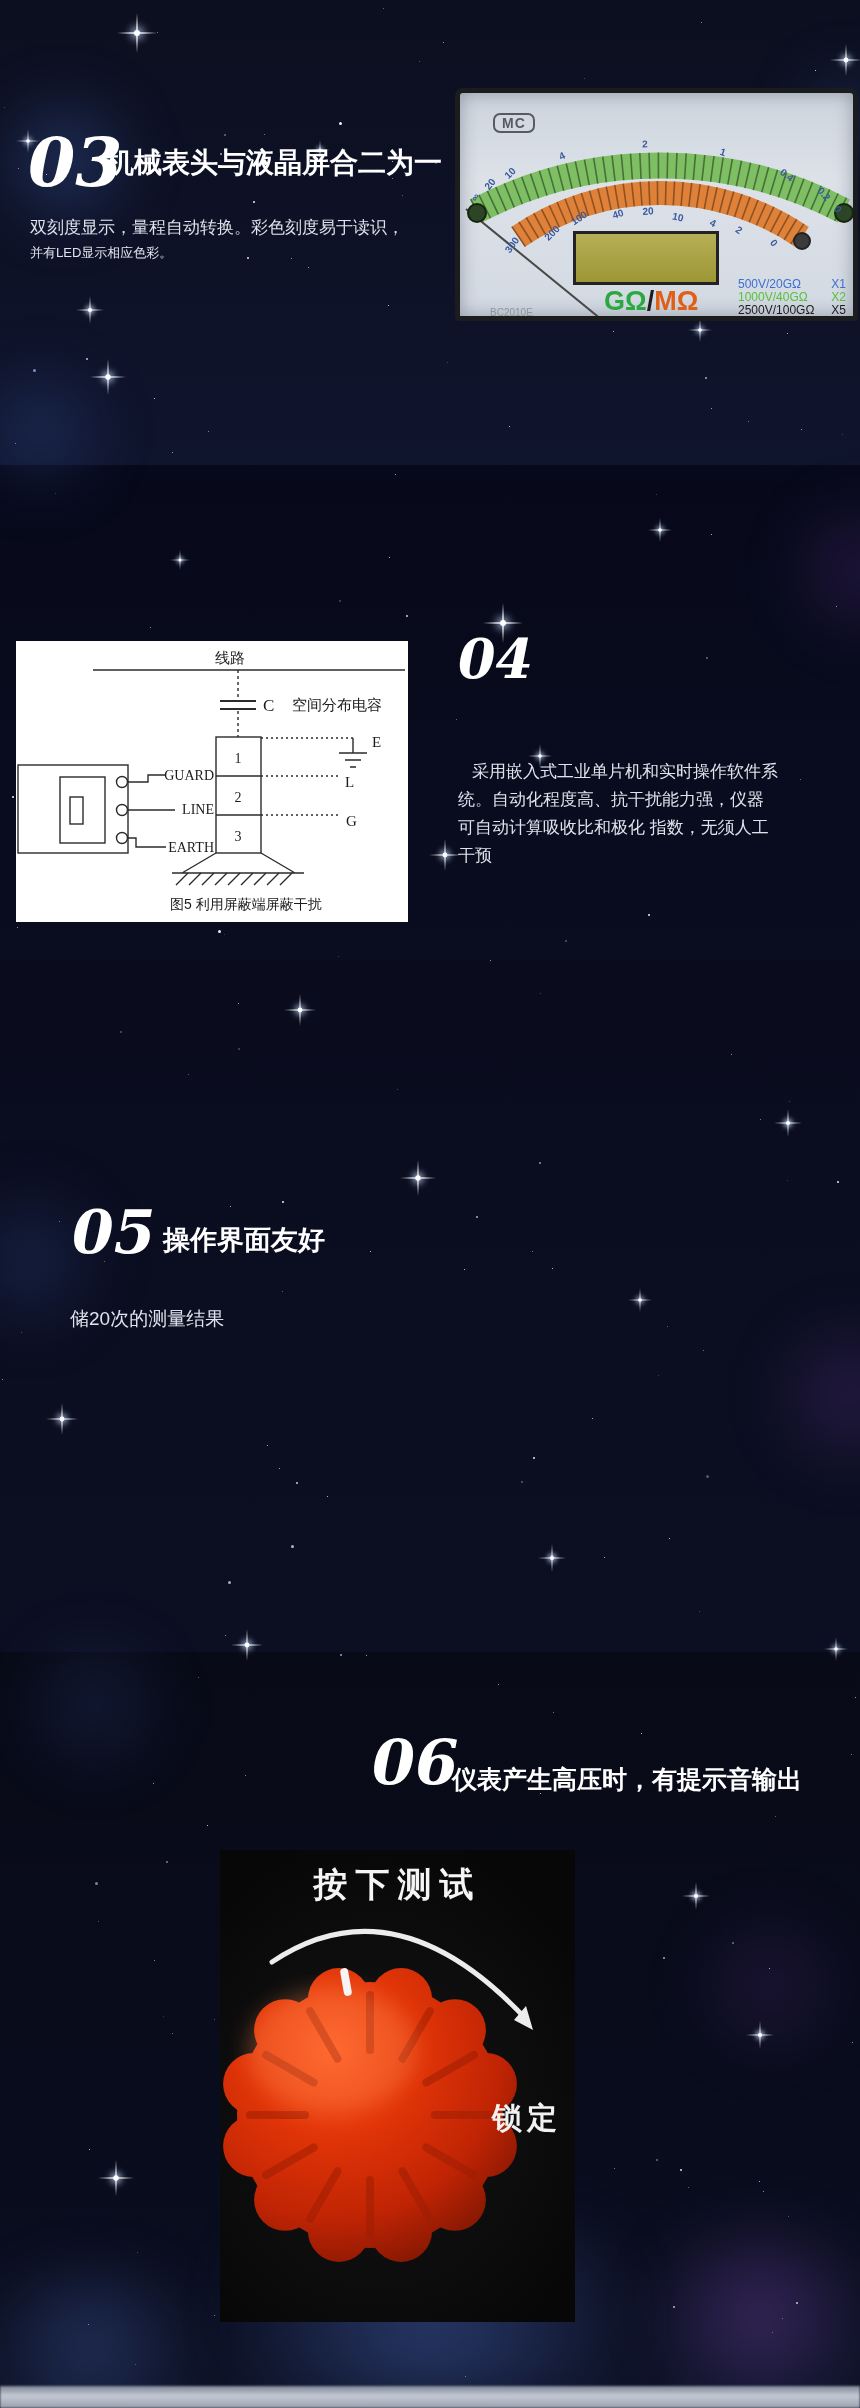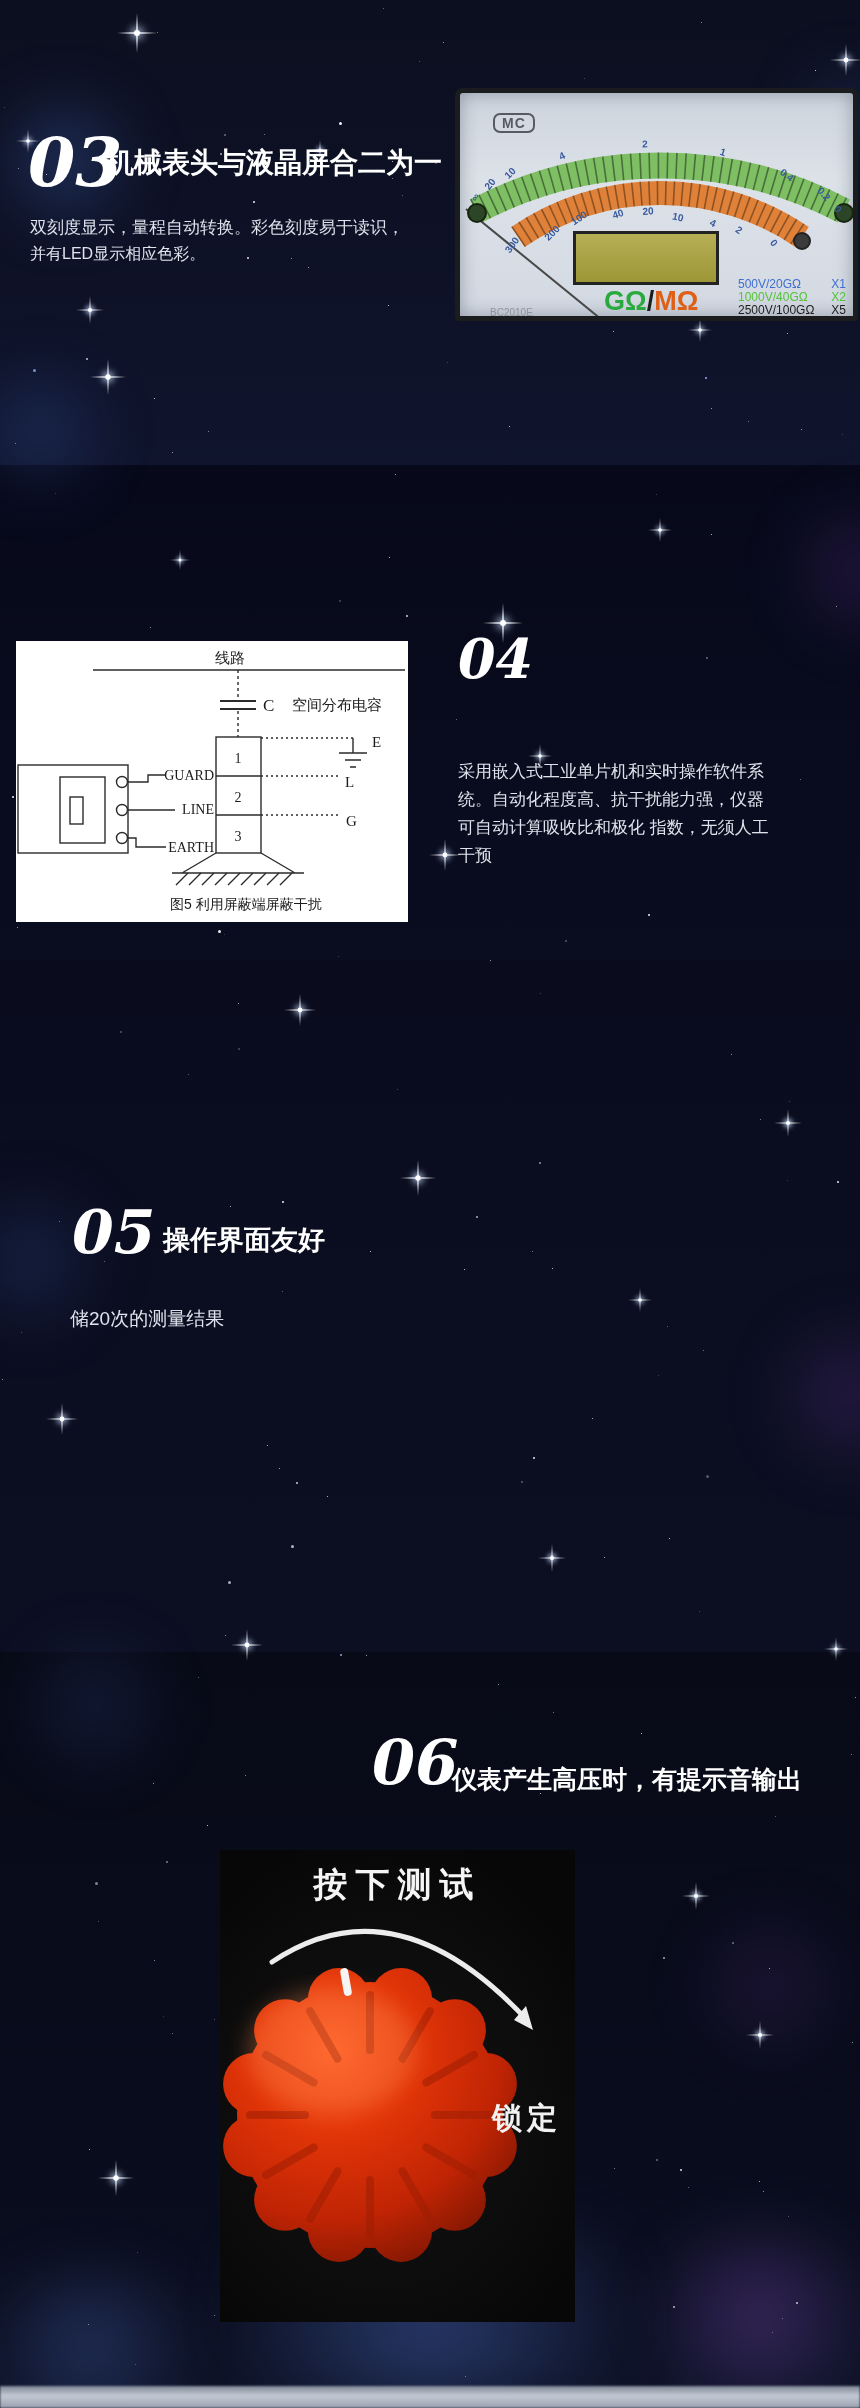--- a/index.html
+++ b/index.html
@@ -392,21 +392,21 @@
       <div class="flare" style="left: 640px; top: 1300px; transform: scale(0.6);">
         <span class="h"></span>
         <span class="v"></span>
         <span class="c"></span>
       </div>
     </div>
 
   <div class="content secnum" style="left:28px;top:128px;font-size:68px;">03</div>
   <div class="content bodytext" style="left:30px;top:216px;font-size:17px;">双刻度显示，量程自动转换。彩色刻度易于读识，</div>
   <div class="content sectitle" style="left:106px;top:144px;font-size:28px;">机械表头与液晶屏合二为一</div>
-  <div class="content bodytext" style="left:30px;top:244px;font-size:16px;">并有LED显示相应色彩。</div>
+  <div class="content bodytext" style="left:30px;top:244px;font-size:13px;">并有LED显示相应色彩。</div>
 
   <div class="content" id="meter">
     <svg width="395" height="225" viewBox="0 0 395 225">
       <path d="M 16 118 A 395 395 0 0 1 384 118" fill="none" stroke="#7fbf63" stroke-width="26"></path>
       <path d="M 16 118 A 395 395 0 0 1 384 118" fill="none" stroke="rgba(25,45,25,.55)" stroke-width="26" stroke-dasharray="1.6 7.4"></path>
       <path d="M 58 144 A 251 251 0 0 1 342 144" fill="none" stroke="#e0813a" stroke-width="24"></path>
       <path d="M 58 144 A 251 251 0 0 1 342 144" fill="none" stroke="rgba(60,35,10,.5)" stroke-width="24" stroke-dasharray="1.6 6.6"></path>
       <line x1="6" y1="116" x2="158" y2="240" stroke="#474747" stroke-width="2"></line>
       <circle cx="17" cy="120" r="9" fill="#2c4526" stroke="#16240f" stroke-width="2"></circle>
       <circle cx="384" cy="120" r="9" fill="#2c4526" stroke="#16240f" stroke-width="2"></circle>
@@ -499,21 +499,21 @@
         <text x="222" y="200" font-size="14" text-anchor="middle">3</text>
         <text x="356" y="106" font-size="15">E</text>
         <text x="329" y="146" font-size="15">L</text>
         <text x="330" y="185" font-size="15">G</text>
         <text x="154" y="268" font-size="14" font-family="Liberation Sans,sans-serif">图5  利用屏蔽端屏蔽干扰</text>
       </g>
     </svg>
   </div>
 
   <div class="content secnum" style="left:458px;top:632px;font-size:54px;">04</div>
-  <div class="content bodytext" style="left:458px;top:760px;font-size:17px;">采用嵌入式工业单片机和实时操作软件系</div>
+  <div class="content bodytext" style="left:472px;top:760px;font-size:17px;">采用嵌入式工业单片机和实时操作软件系</div>
   <div class="content bodytext" style="left:458px;top:788px;font-size:17px;">统。自动化程度高、抗干扰能力强，仪器</div>
   <div class="content bodytext" style="left:458px;top:816px;font-size:17px;">可自动计算吸收比和极化 指数，无须人工</div>
   <div class="content bodytext" style="left:458px;top:844px;font-size:17px;">干预</div>
 
   <div class="content secnum" style="left:72px;top:1202px;font-size:60px;">05</div>
   <div class="content sectitle" style="left:163px;top:1222px;font-size:27px;">操作界面友好</div>
   <div class="content bodytext" style="left:70px;top:1306px;font-size:19px;">储20次的测量结果</div>
 
 
   <div class="content secnum" style="left:372px;top:1732px;font-size:62px;">06</div>

